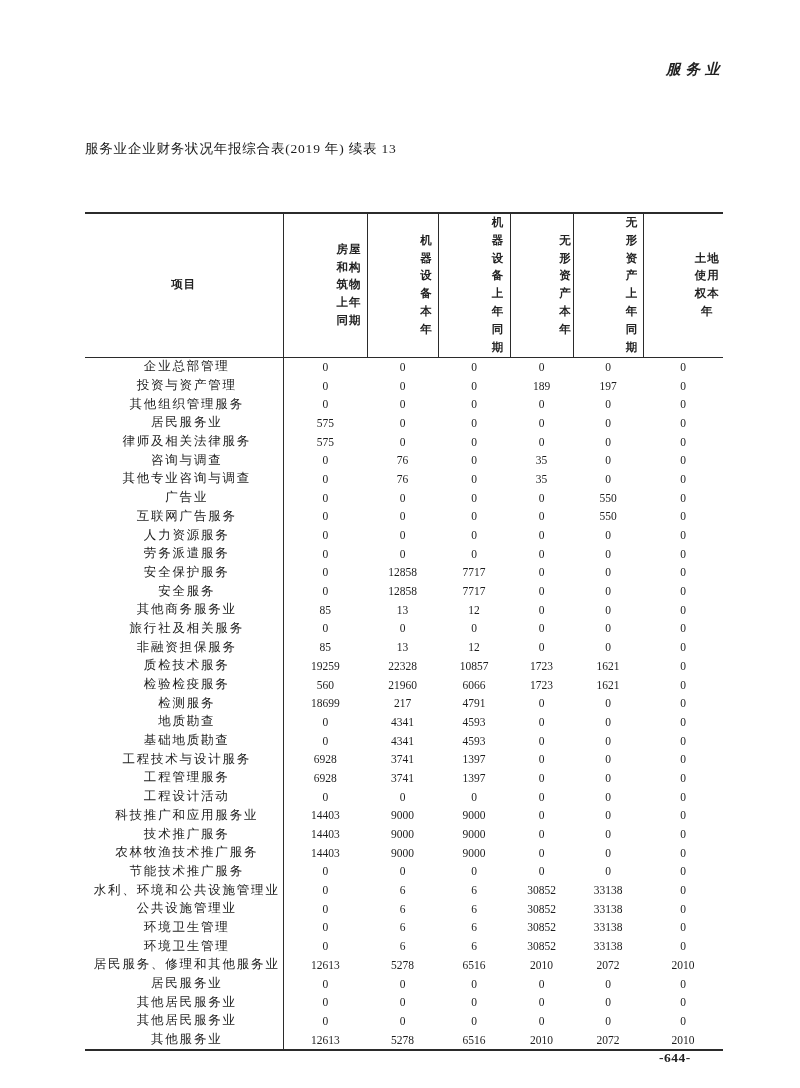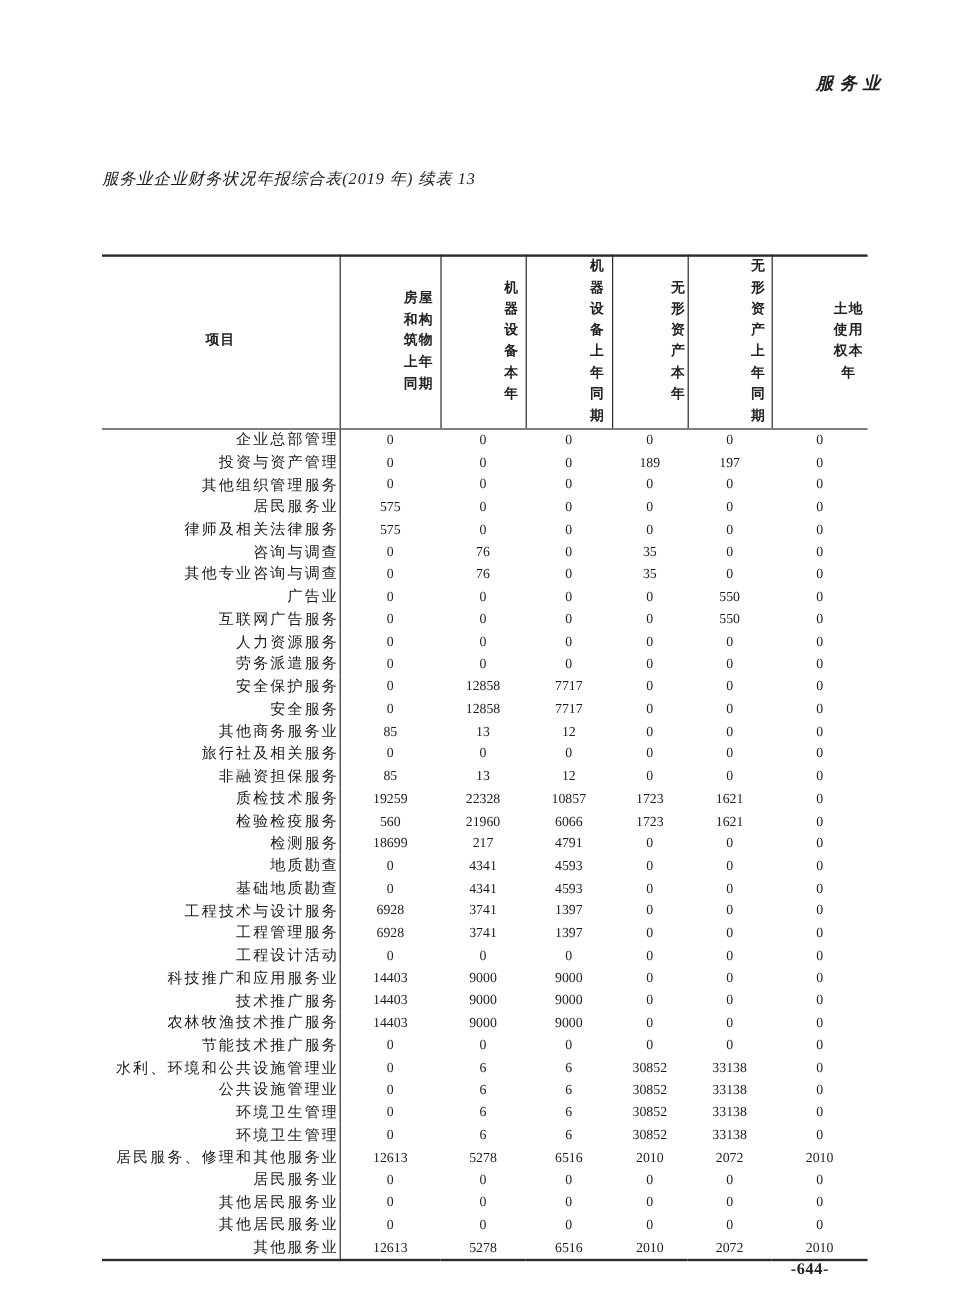--- a/index.html
+++ b/index.html
@@ -5,28 +5,27 @@
   html,body { margin:0; padding:0; }
   body {
     width:800px; height:1088px;
     background:#ffffff;
     position:relative;
     font-family:"Liberation Serif","DejaVu Serif",serif;
     color:#1d1d1d;
     -webkit-font-smoothing:antialiased;
   }
   .corner-label {
-    position:absolute; top:60px; left:680px;
+    position:absolute; top:60px; left:666px;
     font-style:italic; font-weight:bold;
     font-size:14.5px; letter-spacing:5px;
     color:#222;
   }
   .doc-title {
     position:absolute; top:140px; left:85px;
-    font-style:italic;
     font-size:13.5px; letter-spacing:0.8px;
     color:#1b1b1b;
   }
   .table-wrap { position:absolute; top:212px; left:85px; }
   table.fin {
     border-collapse:collapse; table-layout:fixed;
     width:638px;
     border-top:2px solid #2b2b2b;
     border-bottom:2px solid #2b2b2b;
   }
@@ -40,21 +39,21 @@
     line-height:1.55; color:#222;
   }
   table.fin thead th + th { border-left:1px solid #2b2b2b;padding-left:48px; }
   table.fin tbody td {
     height:18.7px; padding:0;
     vertical-align:middle;
     font-size:11.5px; color:#1d1d1d;
   }
   table.fin tbody td.c-label {
     font-size:12.5px; letter-spacing:1.8px;
-    padding-left:6px; text-align:right;
+    padding-left:6px; text-align:center;
     border-right:1px solid #2b2b2b;
     white-space:nowrap; overflow:hidden;
   }
   table.fin tbody td.c-num { text-align:center; }
   .page-number {
     position:absolute; top:1006px; left:659px;
     font-size:13.5px; font-weight:600;
     letter-spacing:0.5px; color:#222;margin-top:44px;
   }
 </style>

